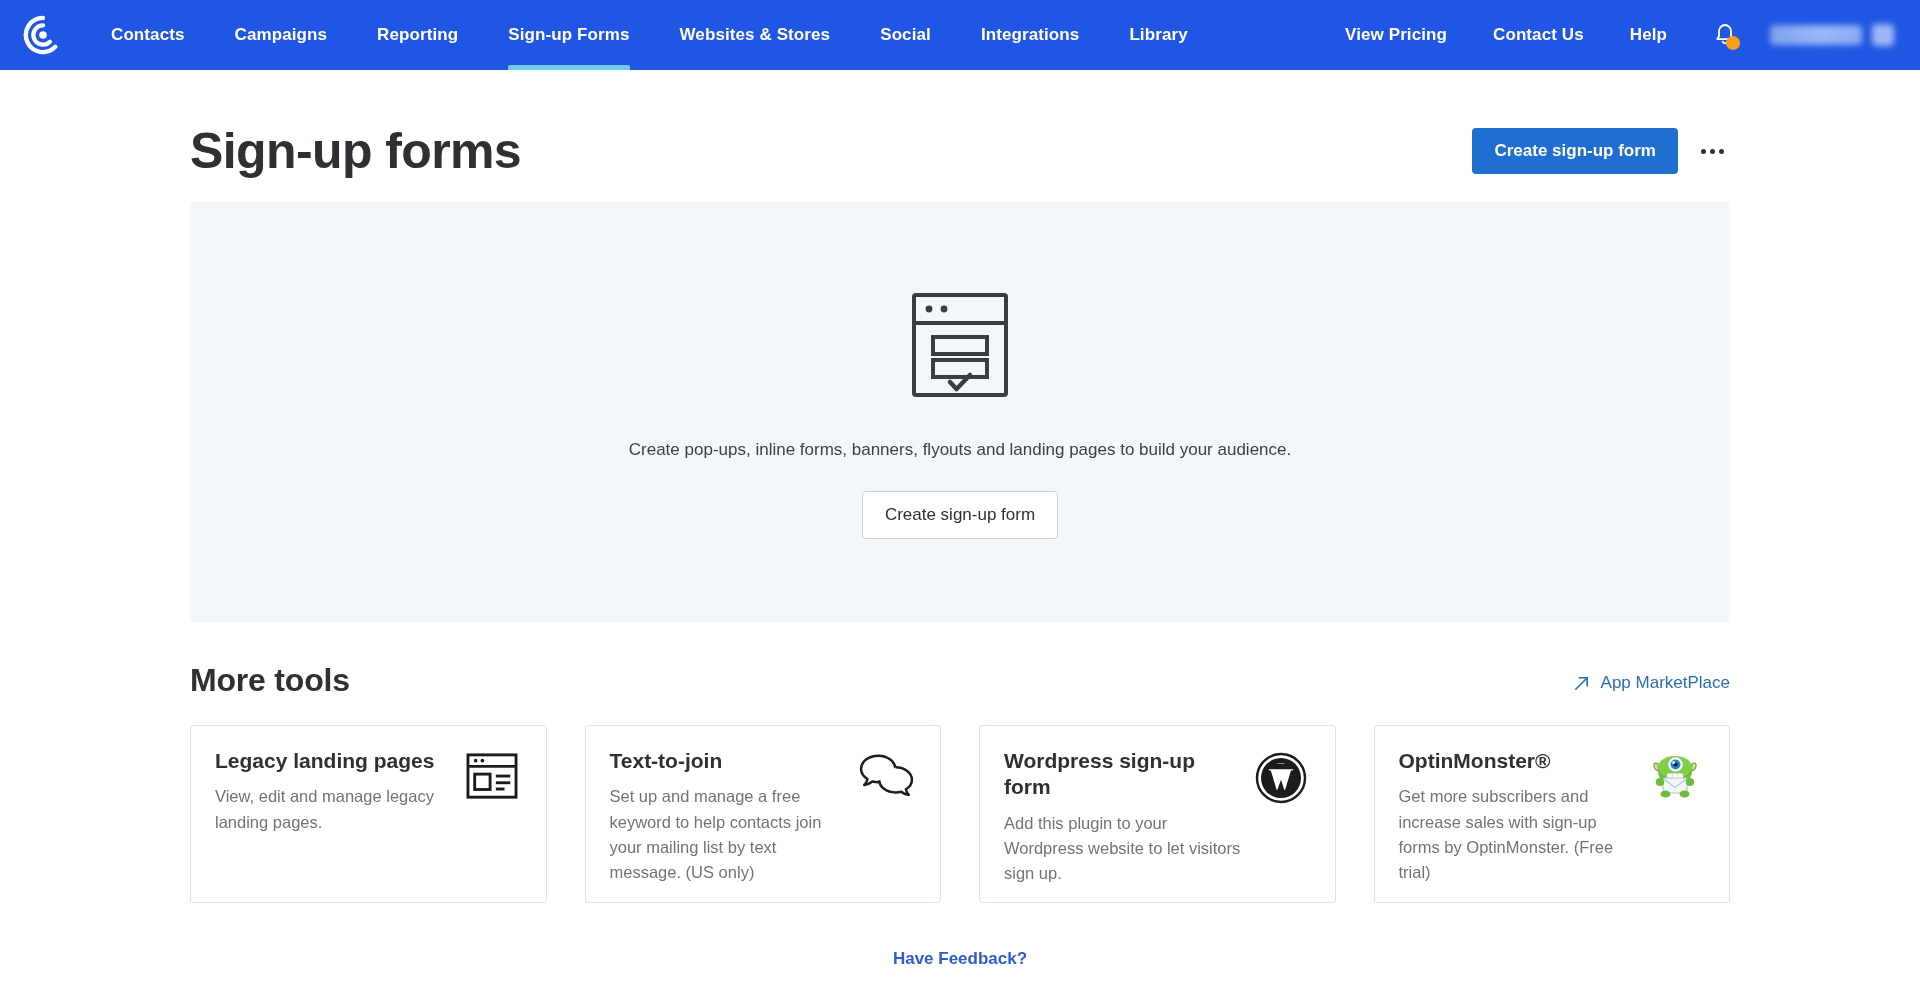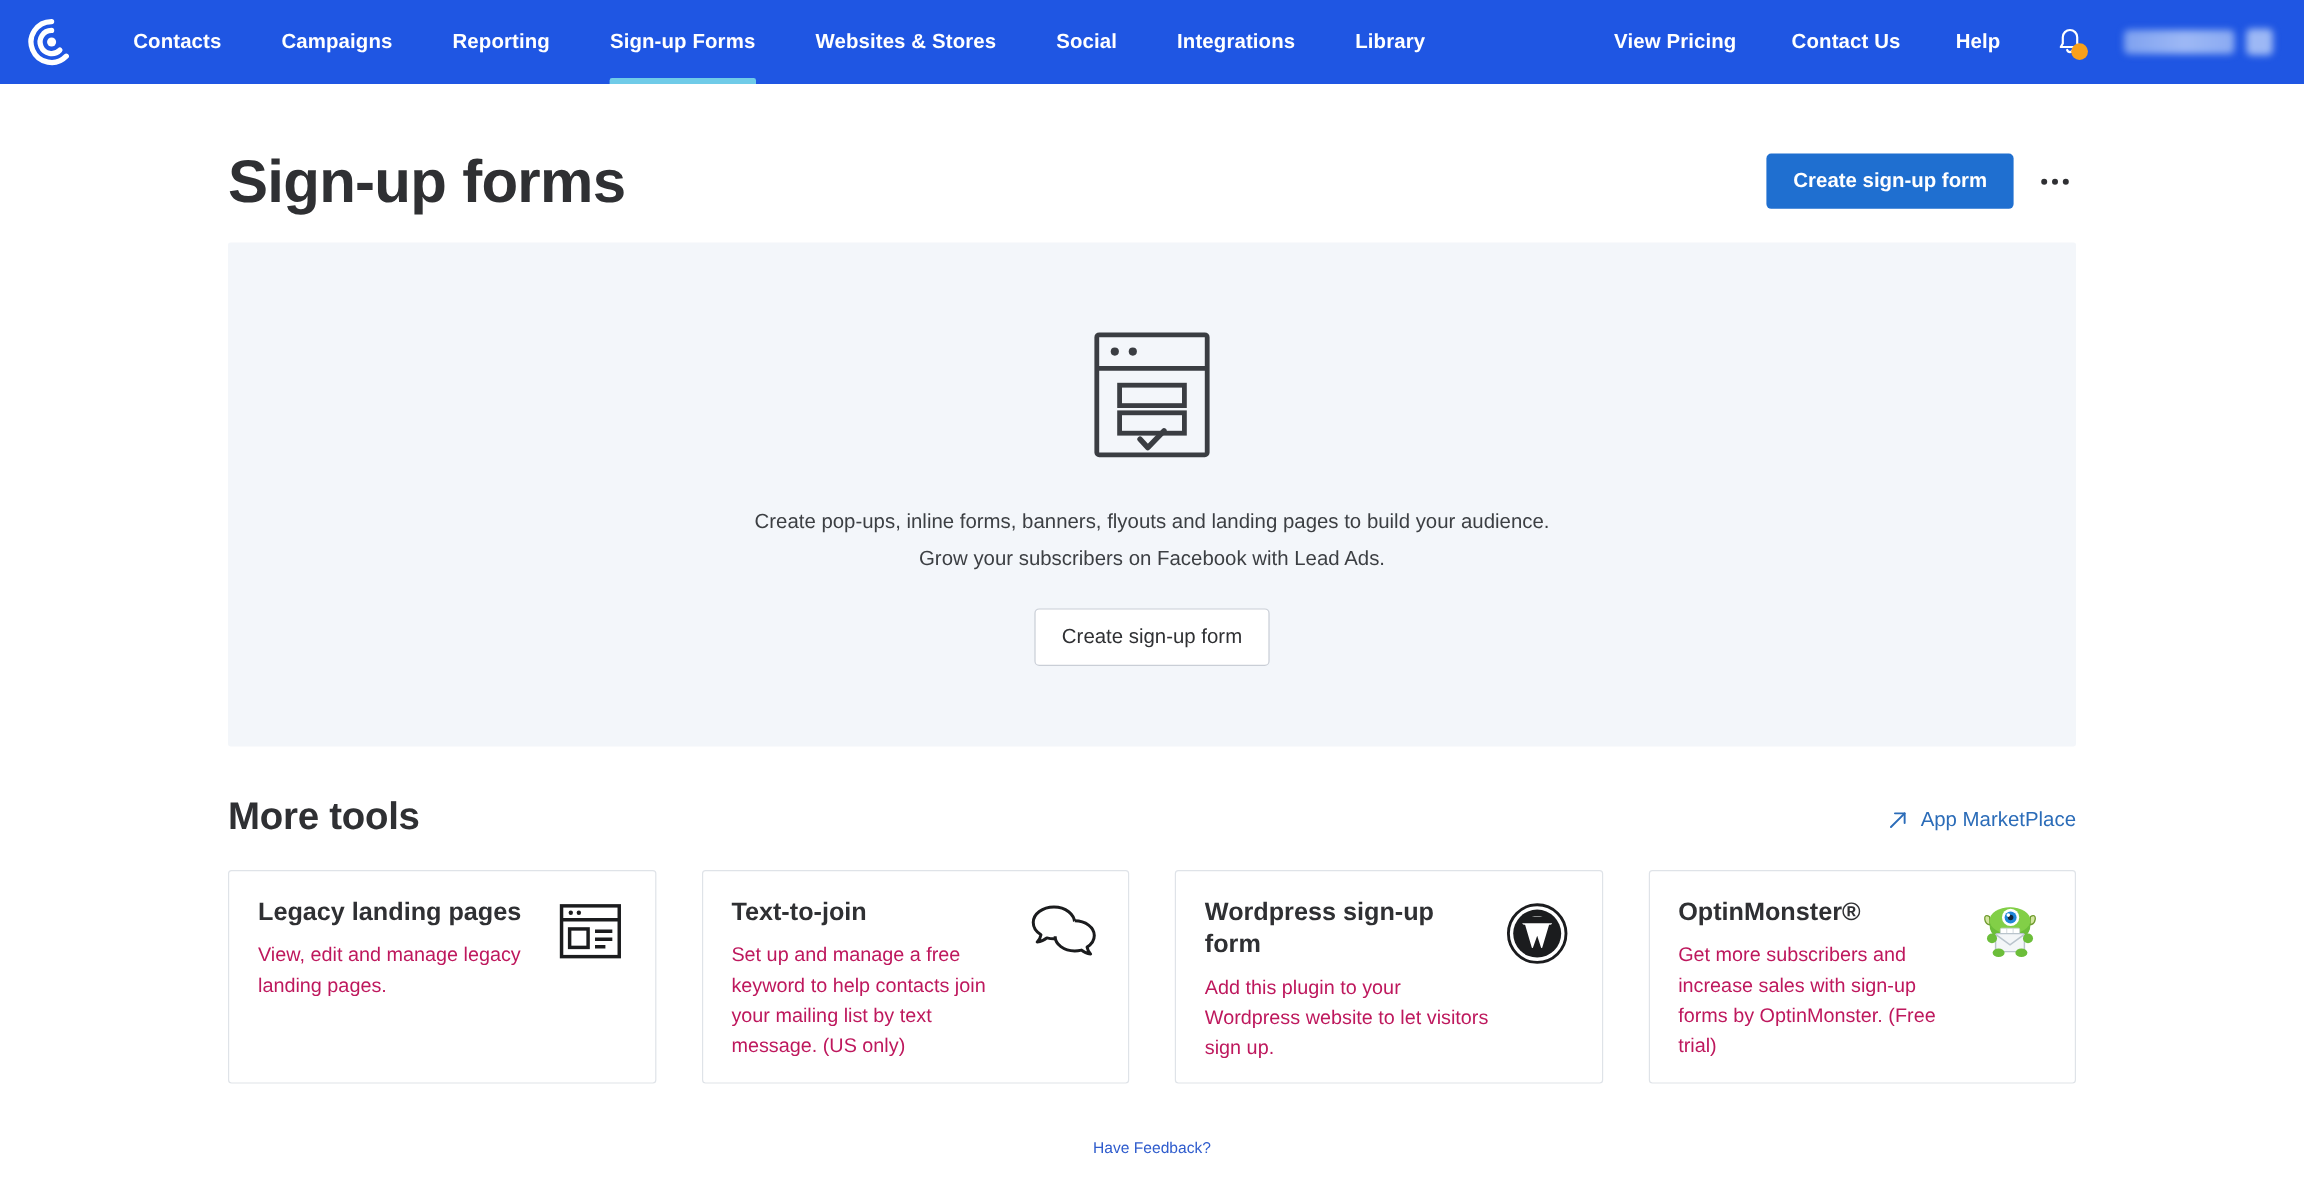--- a/index.html
+++ b/index.html
@@ -218,39 +218,39 @@
   .card-body { flex: 1 1 auto; min-width: 0; padding-right: 8px; }
   .card-title {
     font-size: 21px;
     font-weight: 700;
     color: #2f3033;
     line-height: 1.26;
     margin-bottom: 10px;
   }
   .card-desc {
     font-size: 16.5px;
-    color: #be185d;
+    color: #737373;
     line-height: 1.52;
   }
   .card-icon {
     flex: 0 0 auto;
     width: 60px;
     display: flex;
     align-items: flex-start;
     justify-content: center;
     padding-top: 4px;
   }
 
   
   .feedback {
     text-align: center;
     margin-top: 46px;
     color: #2f5ccd;
-    font-size: 13px;
-    font-weight: 400;
+    font-size: 17px;
+    font-weight: 700;
     cursor: pointer;
   }
 </style>
 </head>
 <body>
 
 <div class="topnav">
 
   <div class="logo-wrap">
     <svg class="logo-mark" viewBox="0 0 48 48">
@@ -333,21 +333,20 @@
         <line x1="14" y1="38" x2="106" y2="38" stroke="#3a3d42" stroke-width="4"></line>
         <circle cx="29" cy="24" r="3.4" fill="#3a3d42"></circle>
         <circle cx="44" cy="24" r="3.4" fill="#3a3d42"></circle>
         <rect x="33" y="52" width="54" height="17" fill="none" stroke="#3a3d42" stroke-width="4"></rect>
         <rect x="33" y="75" width="54" height="17" fill="none" stroke="#3a3d42" stroke-width="4"></rect>
         <path d="M50 97l6.5 7L70 90" fill="none" stroke="#3a3d42" stroke-width="4.5" stroke-linecap="round" stroke-linejoin="round"></path>
       </svg>
     </div>
 
     <div class="empty-line">Create pop-ups, inline forms, banners, flyouts and landing pages to build your audience.</div>
-    <div class="empty-line">Grow your subscribers on Facebook with Lead Ads.</div>
     <button class="btn-outline">Create sign-up form</button>
   </div>
 
   <div class="tools-head">
     <h2 class="tools-title">More tools</h2>
     <a class="market-link">
       <svg width="19" height="19" viewBox="0 0 20 20">
         <path d="M4 16L16 4" stroke="#2b6cb8" stroke-width="1.7" stroke-linecap="round"></path>
         <path d="M7.5 4H16v8.5" fill="none" stroke="#2b6cb8" stroke-width="1.7" stroke-linecap="round" stroke-linejoin="round"></path>
       </svg>

